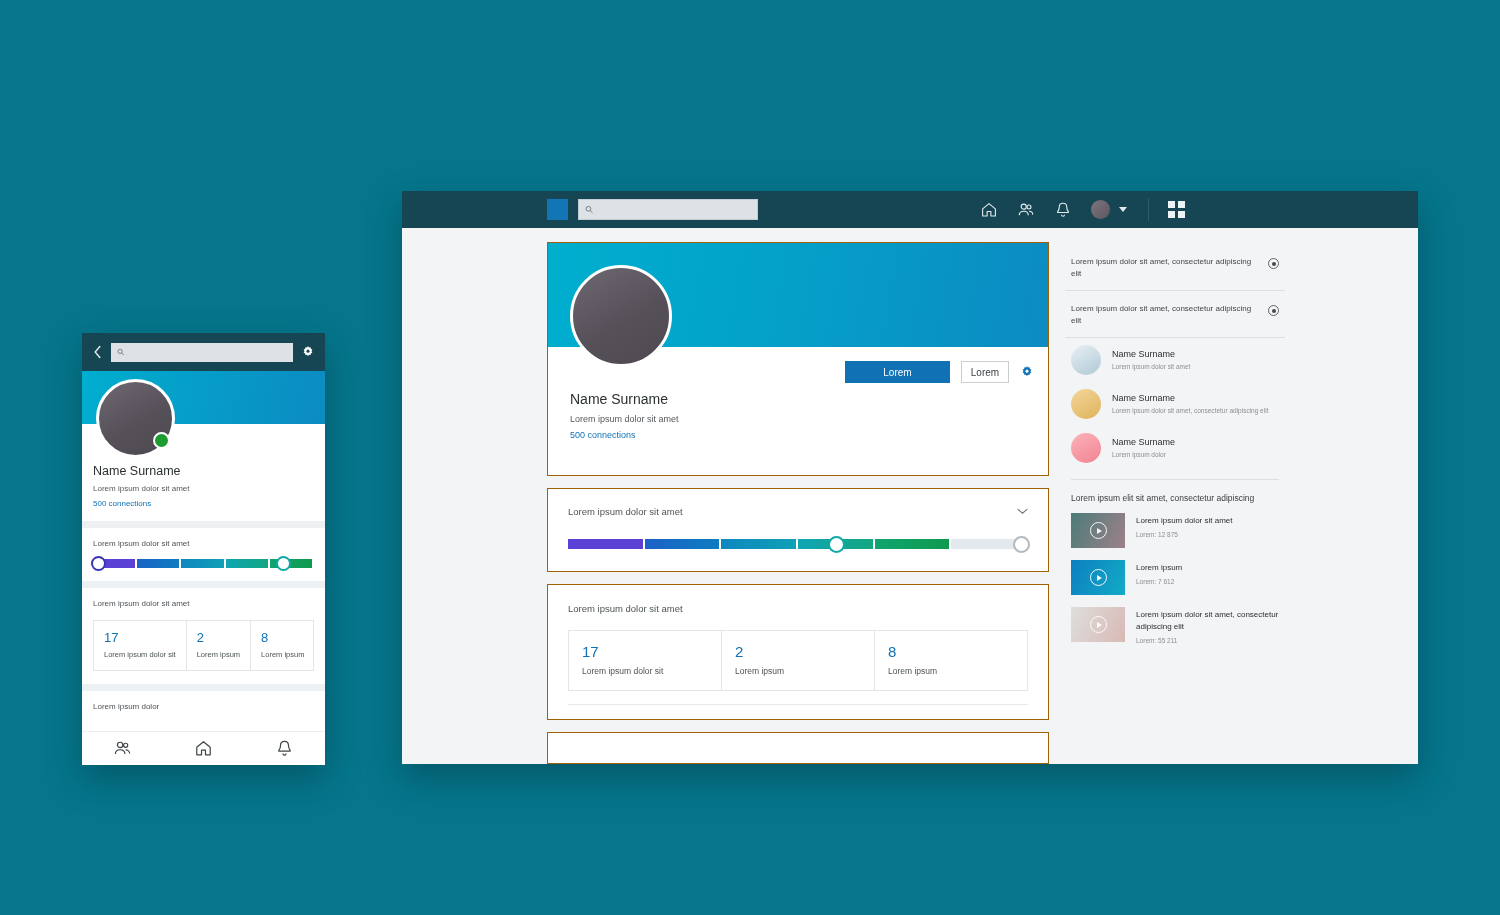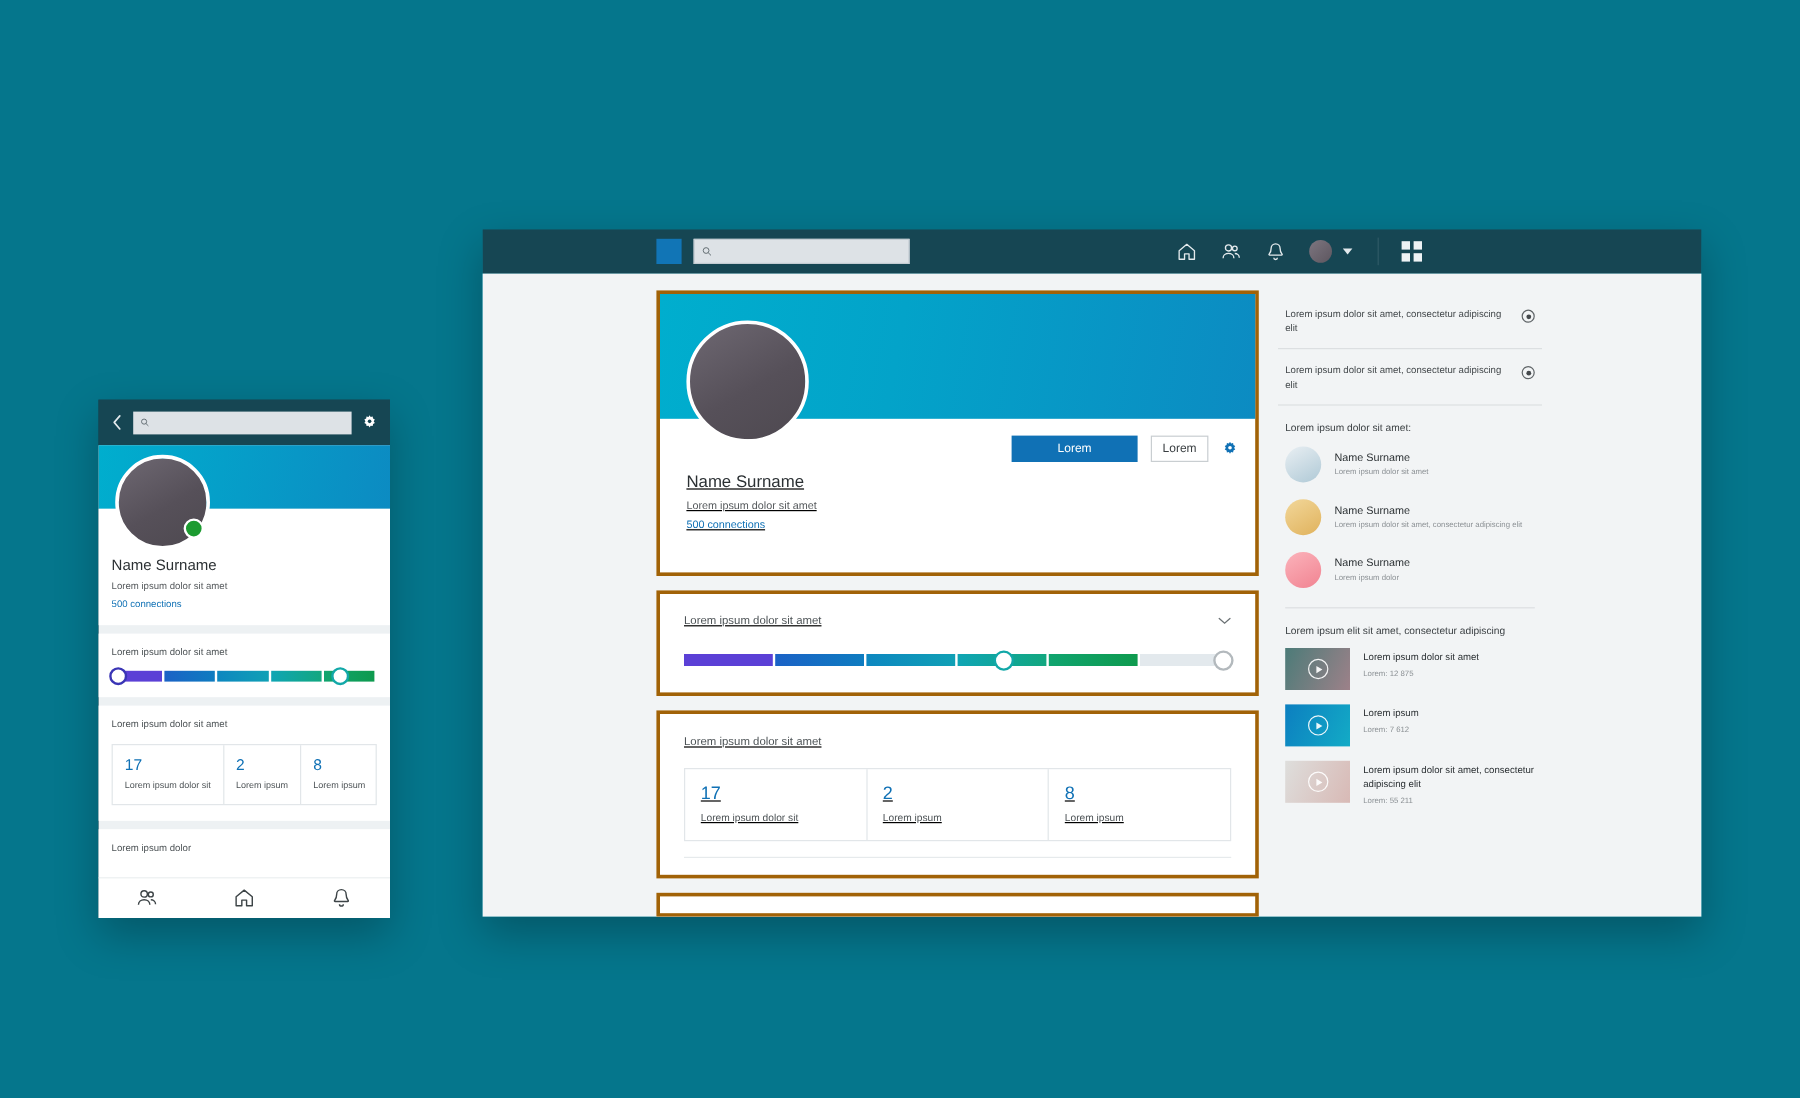--- a/index.html
+++ b/index.html
@@ -84,22 +84,21 @@
     position: relative;
   }
   .main-col {
     width: 502px;
     margin-left: 145px;
     display: flex; flex-direction: column;
     gap: 12px;
   }
   .card {
     background: #fff;
-    border: 3px solid #a16207;
-    text-decoration: underline;
+    border: 1px solid #a16207;
   }
 
   
   .cover {
     height: 104px;
     background: linear-gradient(100deg, #00AECE 0%, #03A3C9 40%, #0C8BC2 100%);
   }
   .profile-lower { padding: 0 22px 18px 22px; position: relative; height: 128px; }
   .avatar-big {
     position: absolute;
@@ -390,21 +389,20 @@
             <i></i>
           </div>
       </div>
       <div class="side-item">
         <div class="side-text">Lorem ipsum dolor sit amet, consectetur adipiscing elit</div>
         <div class="radio">
             <i></i>
           </div>
       </div>
 
-      <div class="side-heading">Lorem ipsum dolor sit amet:</div>
 
       <div class="contact">
         <div class="c-av" style="background:linear-gradient(150deg,#E9EFF3,#AFC9D6)"></div>
         <div>
           <div class="c-name">Name Surname</div>
           <div class="c-sub">Lorem ipsum dolor sit amet</div>
         </div>
       </div>
       <div class="contact">
         <div class="c-av" style="background:linear-gradient(150deg,#F2D79A,#E0B25C)"></div>

